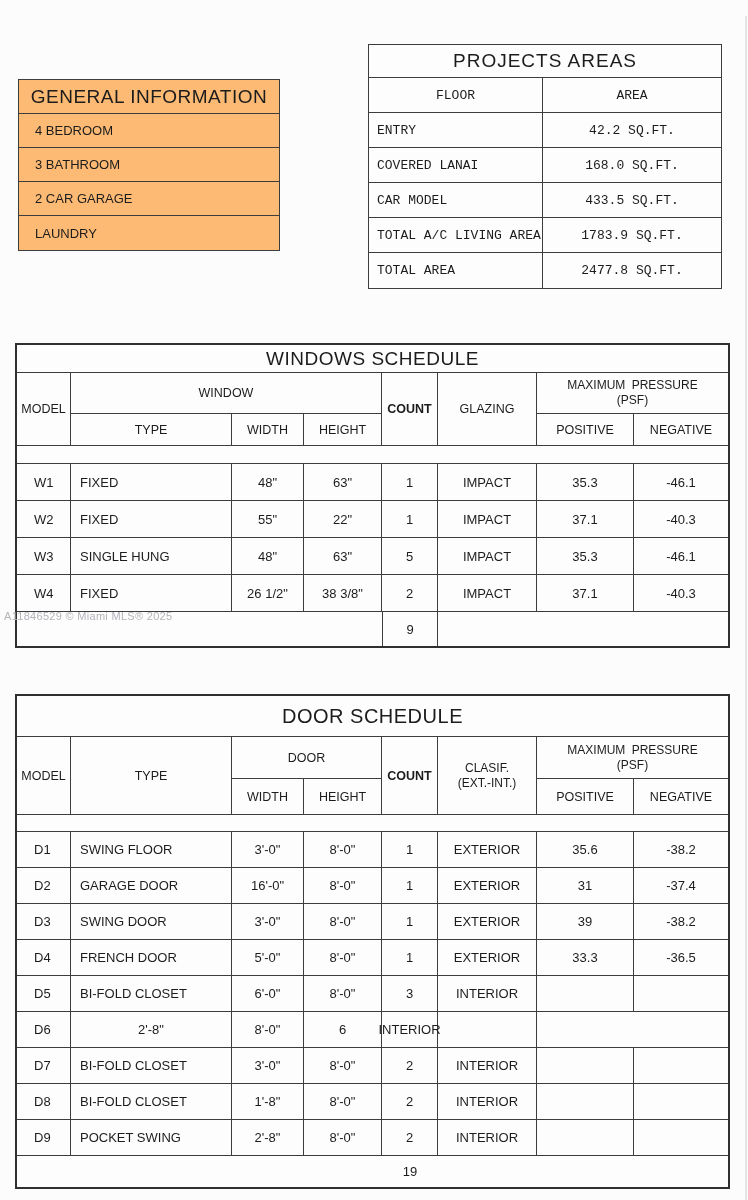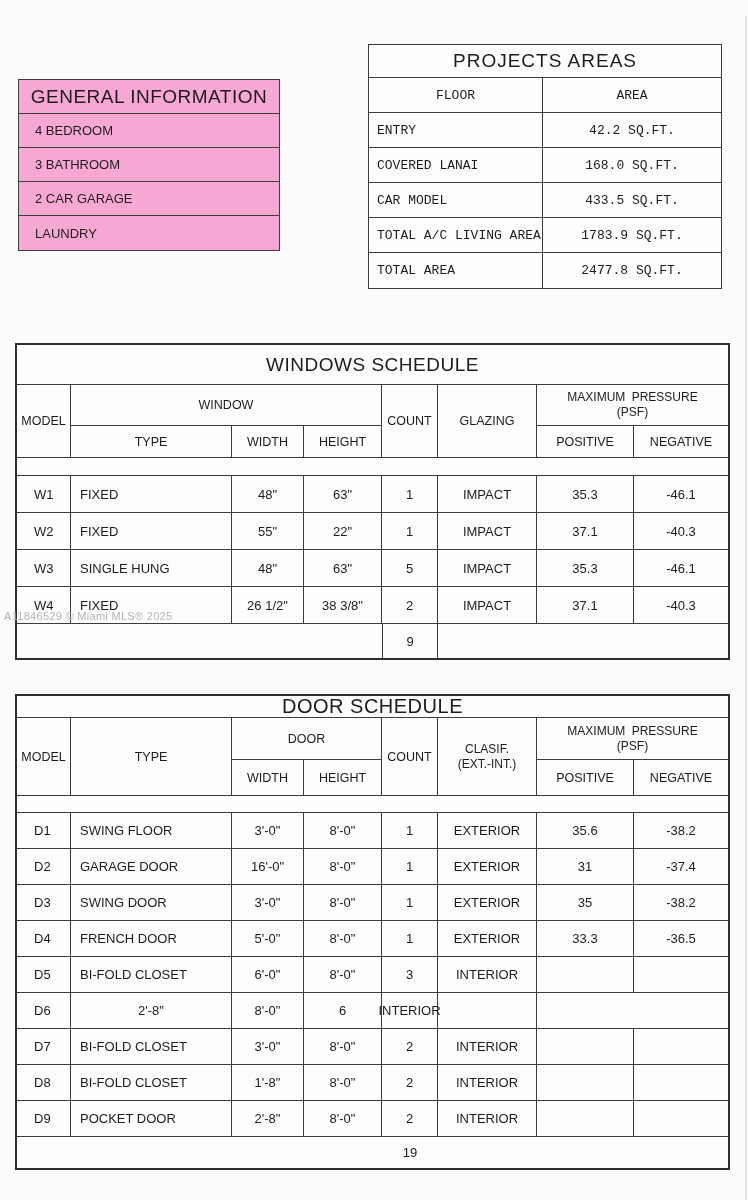--- a/index.html
+++ b/index.html
@@ -12,21 +12,21 @@
     overflow:hidden;
   }
   :root{
     --line:#3d3d3d;
     --outer:#303030;
   }
   *{box-sizing:border-box;}
   .abs{position:absolute;margin-top:16px;}
 
   
-  .gi{left:18px;top:63px;width:262px;border:1px solid var(--line);background:#f9a8d4;}
+  .gi{left:18px;top:63px;width:262px;border:1px solid var(--line);background:#fdba74;}
   .gi-title{height:34px;border-bottom:1px solid var(--line);
     display:flex;align-items:center;justify-content:center;
     font-size:19px;letter-spacing:.5px;}
   .gi-row{height:34px;border-bottom:1px solid var(--line);
     display:flex;align-items:center;padding-left:16px;font-size:13px;}
   .gi-row:last-child{border-bottom:none;}
 
   
   .pa{left:368px;top:28px;width:354px;border:1px solid var(--line);background:#fdfdfe;}
   .pa-title{height:33px;border-bottom:1px solid var(--line);
@@ -39,32 +39,32 @@
   .pa-area{display:flex;align-items:center;justify-content:center;}
   .pa-head .pa-floor{justify-content:center;padding-left:0;}
   .pa-head{font-size:13px;}
 
   
   .sched{left:15px;width:715px;border:2px solid var(--outer);background:#fdfdfe;}
   .ws{top:327px;}
   .ds{top:678px;}
   .sched-title{border-bottom:1px solid var(--line);
     display:flex;align-items:center;justify-content:center;letter-spacing:.5px;}
-  .ws .sched-title{height:40px;font-size:19px;}
-  .ds .sched-title{height:22px;font-size:20px;}
+  .ws .sched-title{height:28px;font-size:19px;}
+  .ds .sched-title{height:41px;font-size:20px;}
   .cols{display:grid;grid-template-columns:54px 161px 72px 78px 56px 99px 97px 1fr;}
   .head{border-bottom:1px solid var(--line);font-size:12.5px;}
   .ws .head{height:73px;grid-template-rows:41px 31px;}
   .ds .head{height:78px;grid-template-rows:42px 35px;}
   .hc{display:flex;align-items:center;justify-content:center;text-align:center;}
   .br{border-right:1px solid var(--line);}
   .bb{border-bottom:1px solid var(--line);}
   .span2{grid-row:1 / 3;}
   .c1{grid-column:1;} .c2{grid-column:2;} .c3{grid-column:3;} .c4{grid-column:4;}
-  .c5{grid-column:5;} .c6{grid-column:6;} .c7{grid-column:7;} .c8{grid-column:8;}
+  .c5{grid-column:5;font-weight:bold;} .c6{grid-column:6;} .c7{grid-column:7;} .c8{grid-column:8;}
   .g24{grid-column:2 / 5;grid-row:1;}
   .g35{grid-column:3 / 5;grid-row:1;}
   .g79{grid-column:7 / 9;grid-row:1;}
   .r2{grid-row:2;}
   .twoline{flex-direction:column;line-height:15px;font-size:12px;}
   .maxp{word-spacing:3px;}
   .spacer{border-bottom:1px solid var(--line);}
   .ws .spacer{height:18px;}
   .ds .spacer{height:17px;}
   .drow{border-bottom:1px solid var(--line);font-size:13px;}
@@ -235,21 +235,21 @@
       <div class="dc br">31</div>
       <div class="dc">-37.4</div>
     </div>
     <div class="cols drow">
       <div class="dc br model">D3</div>
       <div class="dc br type">SWING DOOR</div>
       <div class="dc br">3'-0"</div>
       <div class="dc br">8'-0"</div>
       <div class="dc br">1</div>
       <div class="dc br">EXTERIOR</div>
-      <div class="dc br">35</div>
+      <div class="dc br">39</div>
       <div class="dc">-38.2</div>
     </div>
     <div class="cols drow">
       <div class="dc br model">D4</div>
       <div class="dc br type">FRENCH DOOR</div>
       <div class="dc br">5'-0"</div>
       <div class="dc br">8'-0"</div>
       <div class="dc br">1</div>
       <div class="dc br">EXTERIOR</div>
       <div class="dc br">33.3</div>
@@ -289,21 +289,21 @@
       <div class="dc br type">BI-FOLD CLOSET</div>
       <div class="dc br">1'-8"</div>
       <div class="dc br">8'-0"</div>
       <div class="dc br">2</div>
       <div class="dc br">INTERIOR</div>
       <div class="dc br"></div>
       <div class="dc"></div>
     </div>
     <div class="cols drow">
       <div class="dc br model">D9</div>
-      <div class="dc br type">POCKET DOOR</div>
+      <div class="dc br type">POCKET SWING</div>
       <div class="dc br">2'-8"</div>
       <div class="dc br">8'-0"</div>
       <div class="dc br">2</div>
       <div class="dc br">INTERIOR</div>
       <div class="dc br"></div>
       <div class="dc"></div>
     </div>
 
     <div class="cols ds-total total">
       <div class="dc"></div>

